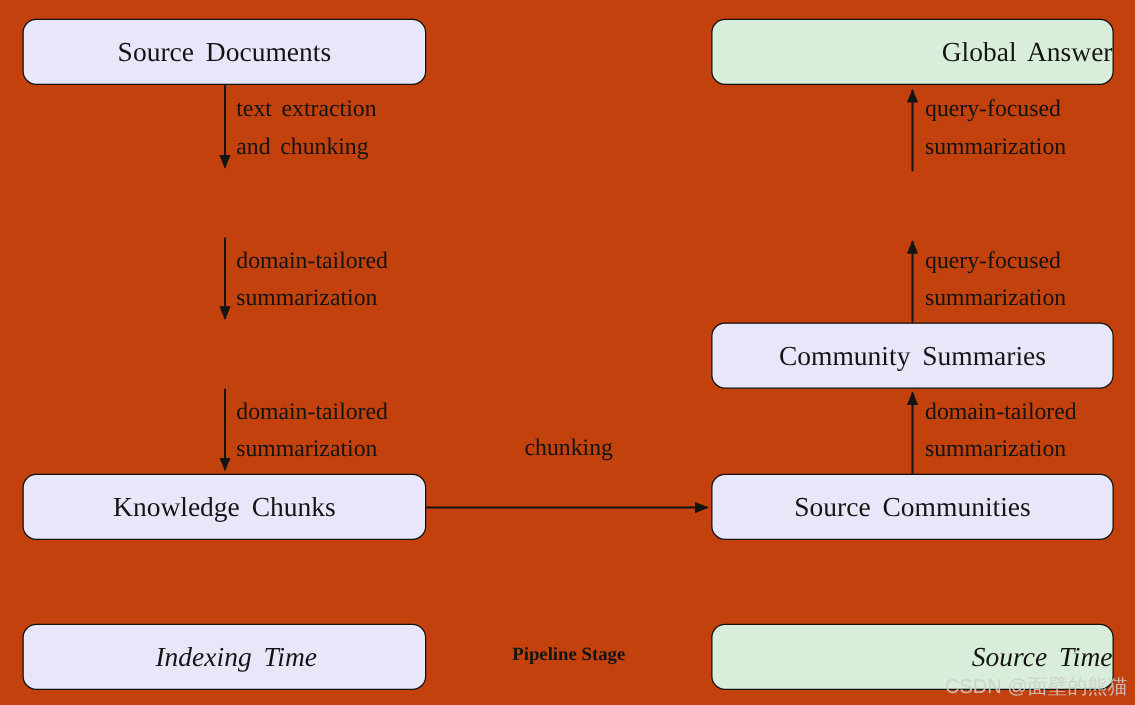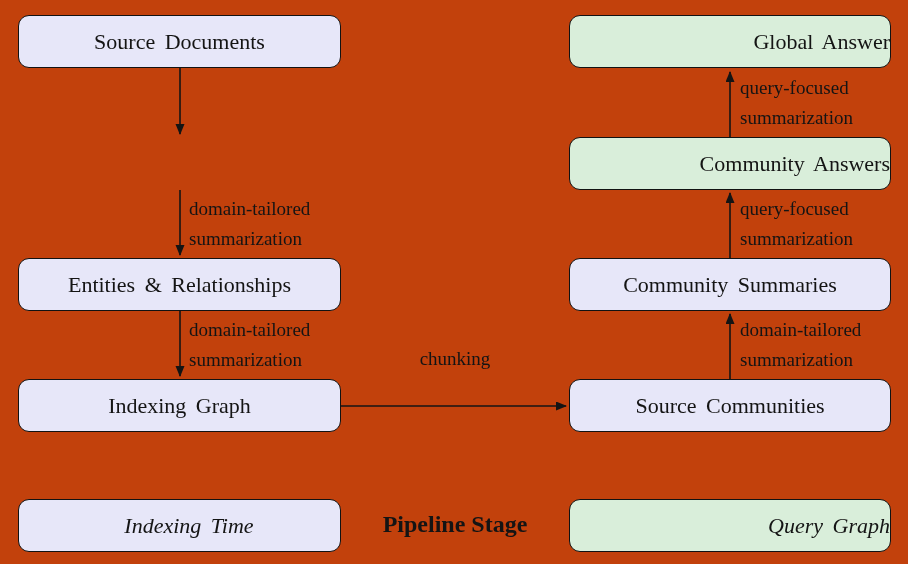--- a/index.html
+++ b/index.html
@@ -54,21 +54,21 @@
   .edge-label.centered {
     text-align: center;
     white-space: normal;
   }
   .stage-label {
     position: absolute;
     left: 341px;
     top: 511px;
     width: 228px;
     text-align: center;
-    font-size: 24px;
+    font-size: 15px;
     font-weight: bold;
     line-height: 27px;
   }
   .watermark {
     position: absolute;
     right: 6px;
     bottom: 4px;
     font-family: "Liberation Sans", "DejaVu Sans", sans-serif;
     font-size: 16px;
     color: rgba(205, 205, 205, 0.88);
@@ -91,40 +91,38 @@
     <line x1="180" y1="311" x2="180" y2="376" stroke="#141414" stroke-width="1.6" marker-end="url(#head)"></line>
     <line x1="341" y1="406" x2="566" y2="406" stroke="#141414" stroke-width="1.6" marker-end="url(#head)"></line>
     <line x1="730" y1="379" x2="730" y2="314" stroke="#141414" stroke-width="1.6" marker-end="url(#head)"></line>
     <line x1="730" y1="258" x2="730" y2="193" stroke="#141414" stroke-width="1.6" marker-end="url(#head)"></line>
     <line x1="730" y1="137" x2="730" y2="72" stroke="#141414" stroke-width="1.6" marker-end="url(#head)"></line>
   </svg>
 
   <div class="node indexing col-left row-0">
     <span>Source Documents</span>
   </div>
-  <div class="node indexing col-left row-2">
-    <span>Entities &amp; Relationships</span>
-  </div>
   <div class="node indexing col-left row-3">
-    <span>Indexing Graph</span>
+    <span>Knowledge Chunks</span>
   </div>
 
   <div class="node query col-right row-0">
     <span>Global Answer</span>
-  </div>
-  <div class="node query col-right row-1">
-    <span>Community Answers</span>
   </div>
   <div class="node indexing col-right row-2">
     <span>Community Summaries</span>
   </div>
   <div class="node indexing col-right row-3">
     <span>Source Communities</span>
   </div>
 
+  <div class="edge-label" style="left:189px; top:73px;">
+    <div>text extraction</div>
+    <div>and chunking</div>
+  </div>
   <div class="edge-label" style="left:189px; top:194px;">
     <div>domain-tailored</div>
     <div>summarization</div>
   </div>
   <div class="edge-label" style="left:189px; top:315px;">
     <div>domain-tailored</div>
     <div>summarization</div>
   </div>
   <div class="edge-label centered" style="left:375px; top:344px; width:160px;">
     <div>chunking</div>
@@ -140,17 +138,18 @@
   <div class="edge-label" style="left:740px; top:73px;">
     <div>query-focused</div>
     <div>summarization</div>
   </div>
 
   <div class="node indexing legend col-left row-legend">
     <span>Indexing Time</span>
   </div>
   <div class="stage-label">Pipeline Stage</div>
   <div class="node query legend col-right row-legend">
-    <span>Query Graph</span>
+    <span>Source Time</span>
   </div>
 
+  <div class="watermark">CSDN @面壁的熊猫</div>
 
 </div>
 
 </body></html>

